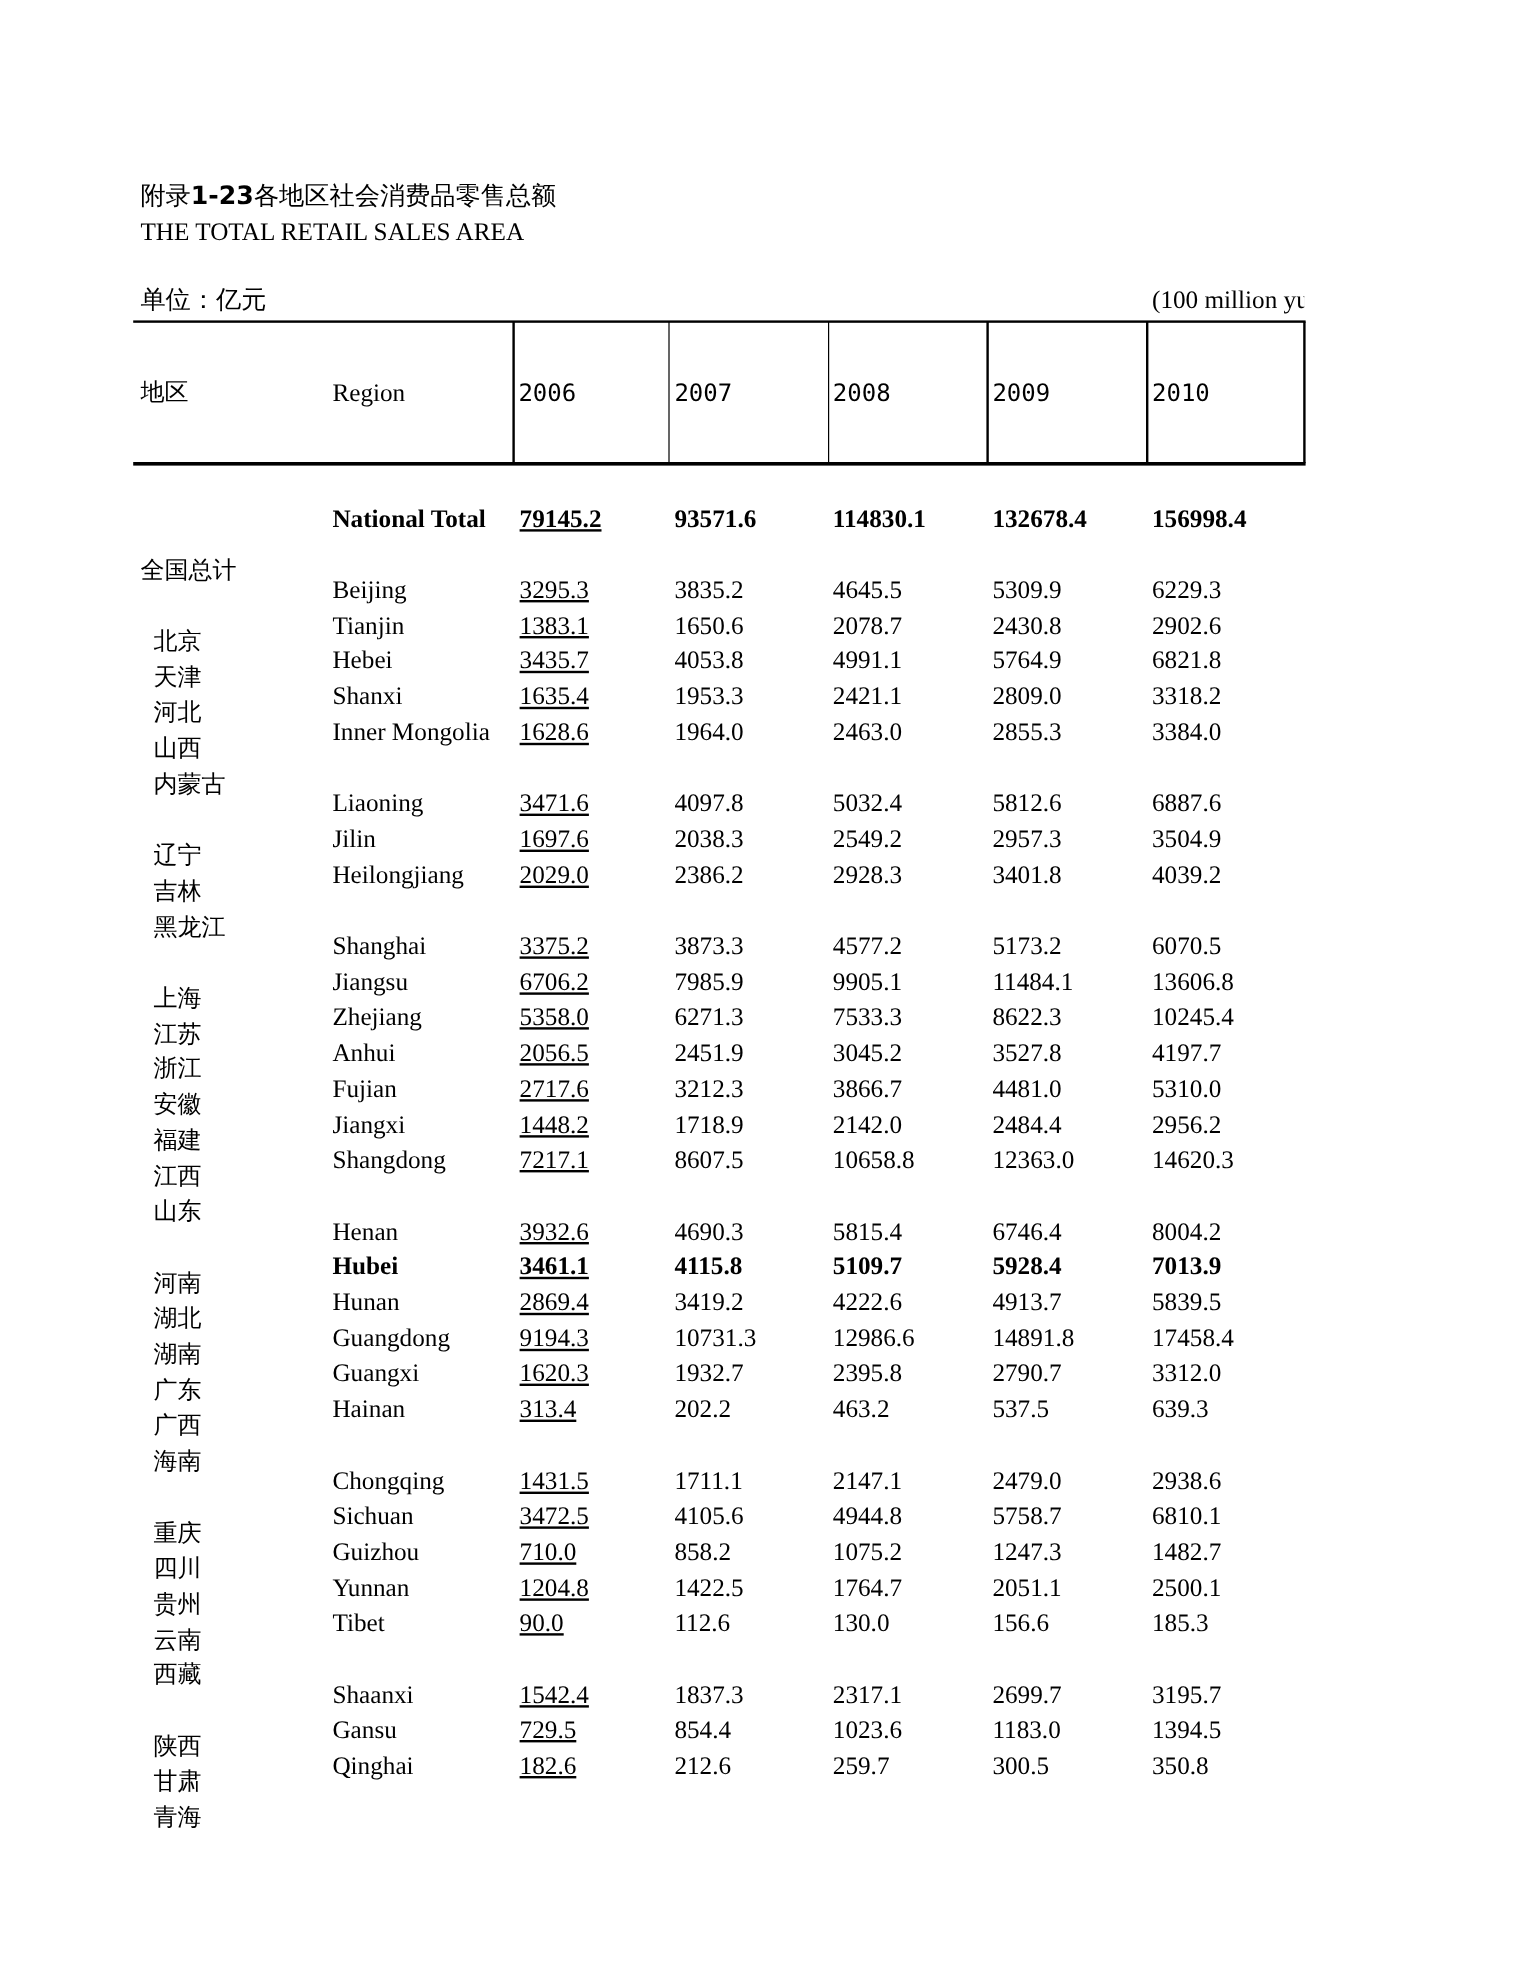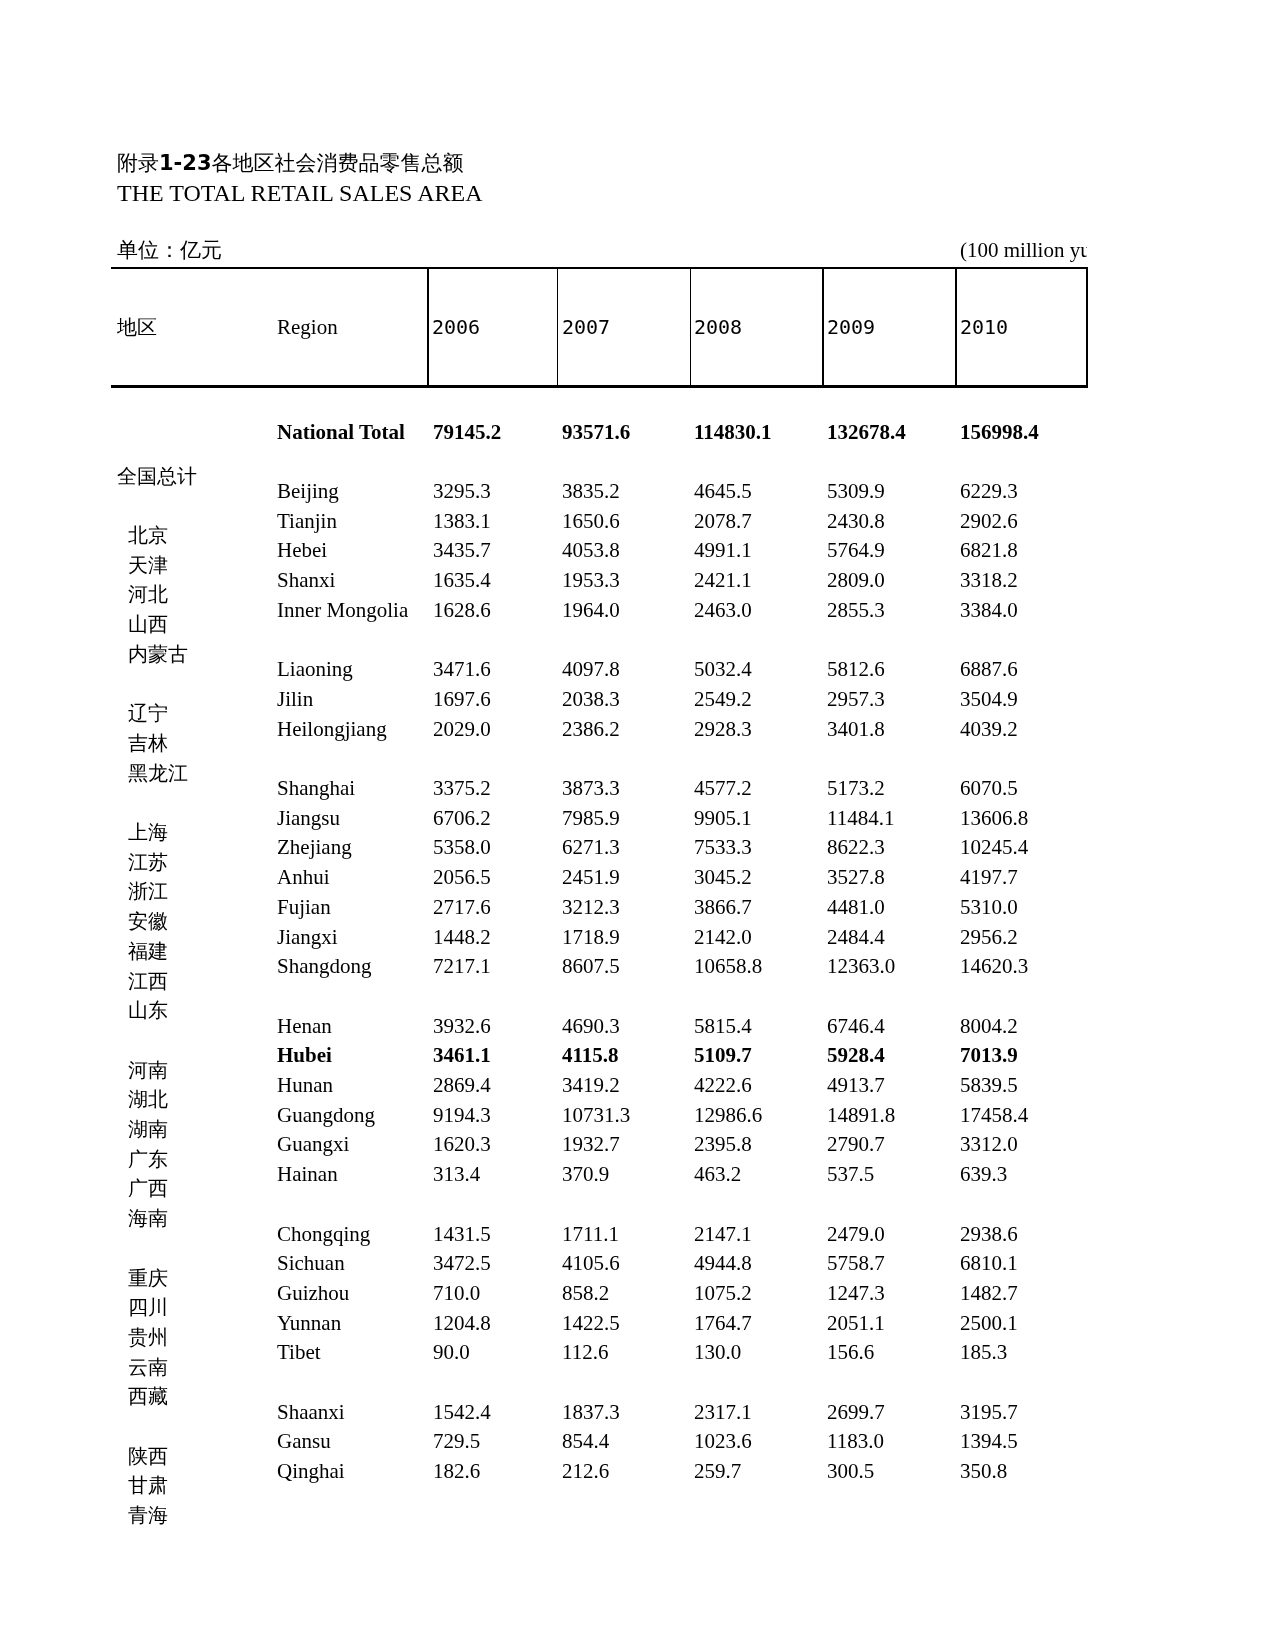--- a/index.html
+++ b/index.html
@@ -7,38 +7,38 @@
     width: 1275px; height: 1650px; position: relative; overflow: hidden;
     font-family: "Liberation Serif", "DejaVu Serif", serif;
     color: #000000;
   }
   .abs { position: absolute; white-space: nowrap; }
   .title-cn {
     left: 117px; top: 150px; font-size: 21px; line-height: 26px;
     font-family: "DejaVu Serif", "Liberation Serif", serif;
   }
   .title-cn .num { font-family: "DejaVu Sans", sans-serif; font-weight: bold; }
-  .title-en { left: 117px; top: 180px; font-size: 24px; line-height: 26px; }
+  .title-en { left: 117px; top: 180px; font-size: 21px; line-height: 26px; }
   .unit-cn { left: 117px; top: 237px; font-size: 21px; line-height: 26px; }
   .unit-en { left: 960px; top: 237px; font-size: 21px; line-height: 26px; width: 127px; overflow: hidden; }
 
   .table-frame-top { left: 111px; top: 267px; width: 977px; height: 2px; background: #000; }
   .table-frame-bottom { left: 111px; top: 385px; width: 977px; height: 3px; background: #000; }
   .vline { top: 268px; height: 118px; width: 2px; background: #000; }
   .vline.thin { width: 1px; }
 
   .hdr { top: 314px; font-size: 21px; line-height: 26px; }
   .hdr.year { font-family: "DejaVu Sans Mono", "Liberation Mono", monospace; font-size: 20px; }
 
   .row { position: absolute; left: 0; width: 1275px; height: 30px; }
   .cell { position: absolute; top: 0; font-size: 21px; line-height: 30px; white-space: nowrap; }
   .c-cn { left: 128px; font-family: Liberation Sans, sans-serif; font-size: 20px; margin-top: 44px; }
   .c-cn.flush { left: 117px; }
   .c-en { left: 277px; }
-  .c-y0 { left: 433px; }
+  .c-y0 { left: 433px; text-decoration: underline; }
   .c-y1 { left: 562px; }
   .c-y2 { left: 694px; }
   .c-y3 { left: 827px; }
   .c-y4 { left: 960px; }
   .bold { font-weight: bold; }
 </style>
 </head>
 <body>
 
 <div class="abs title-cn"><span>附录</span><span class="num">1-23</span><span>各地区社会消费品零售总额</span></div>
@@ -251,21 +251,21 @@
       <span class="cell c-y0">1620.3</span>
       <span class="cell c-y1">1932.7</span>
       <span class="cell c-y2">2395.8</span>
       <span class="cell c-y3">2790.7</span>
       <span class="cell c-y4">3312.0</span>
     </div>
     <div class="row" style="top: 1159.1px;">
       <span class="cell c-cn">海南</span>
       <span class="cell c-en">Hainan</span>
       <span class="cell c-y0">313.4</span>
-      <span class="cell c-y1">370.9</span>
+      <span class="cell c-y1">202.2</span>
       <span class="cell c-y2">463.2</span>
       <span class="cell c-y3">537.5</span>
       <span class="cell c-y4">639.3</span>
     </div>
     <div class="row" style="top: 1218.5px;">
       <span class="cell c-cn">重庆</span>
       <span class="cell c-en">Chongqing</span>
       <span class="cell c-y0">1431.5</span>
       <span class="cell c-y1">1711.1</span>
       <span class="cell c-y2">2147.1</span>

